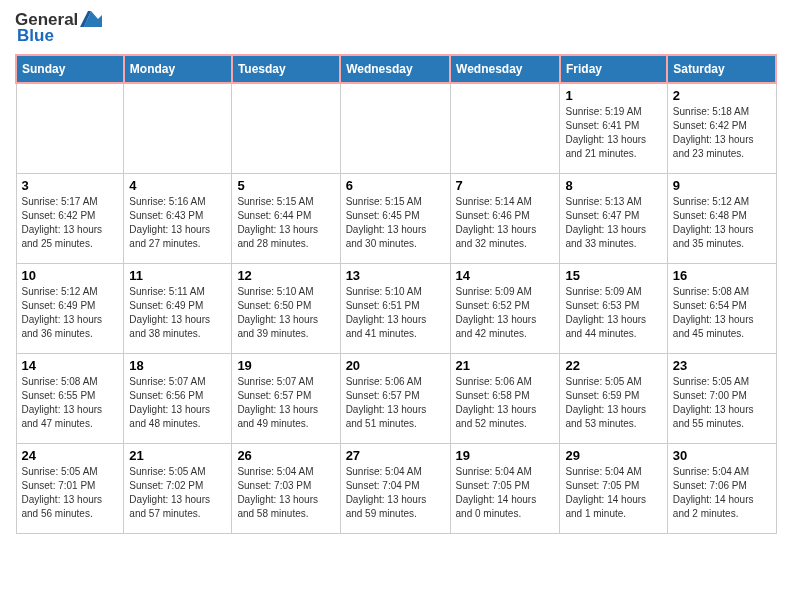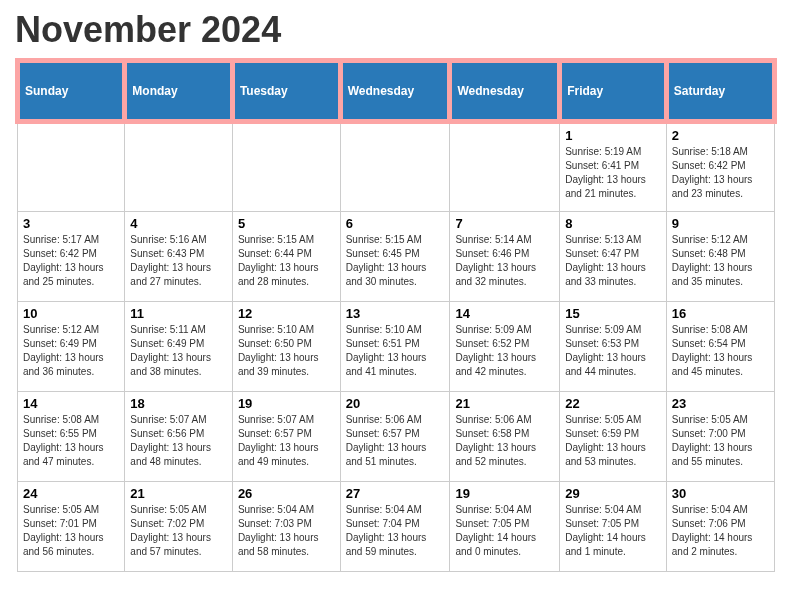--- a/index.html
+++ b/index.html
@@ -37,24 +37,24 @@
     }
     table {
       width: 100%;
       border-collapse: collapse;
       font-size: 11px;
     }
     thead tr th {
       background-color: #2979b8;
       color: #fff;
       text-align: left;
-      padding: 21px 5px;
+      padding: 6px 5px;
       font-size: 12px;
       font-weight: bold;
-      border: 5px solid #fca5a5;
+      border: 2px solid #fca5a5;
     }
     tbody tr td {
       border: 1px solid #ccc;
       vertical-align: top;
       padding: 4px 5px;
       width: 113px;
       height: 90px;
       background: #fff;
     }
     tbody tr:nth-child(odd) td {
@@ -82,22 +82,31 @@
     .logo-text-blue-part {
       font-size: 17px;
       font-weight: bold;
       color: #1a6abf;
     }
   </style>
 </head>
 <body>
 
 <div class="header">
+  <div class="logo">
+    <div style="display:flex; align-items:center; gap:0px;">
+      <span class="logo-text-general">General</span>
+      <svg width="22" height="20" viewBox="0 0 22 20" style="margin-left:2px; margin-top:-2px;">
+        <polygon points="4,18 11,2 18,10 22,6 22,18" fill="#2979b8"></polygon>
+        <polygon points="0,18 4,18 11,2 8,2" fill="#1a5a9a"></polygon>
+      </svg>
+    </div>
+    <span class="logo-text-blue-part" style="margin-top:-4px; margin-left:2px;">Blue</span>
+  </div>
   <div class="title-block">
-    <div class="month-title">November 2024</div>
   </div>
 </div>
 
 <table>
   <thead>
     <tr id="header-row">
         <th>Sunday</th>
         <th>Monday</th>
         <th>Tuesday</th>
         <th>Wednesday</th>

